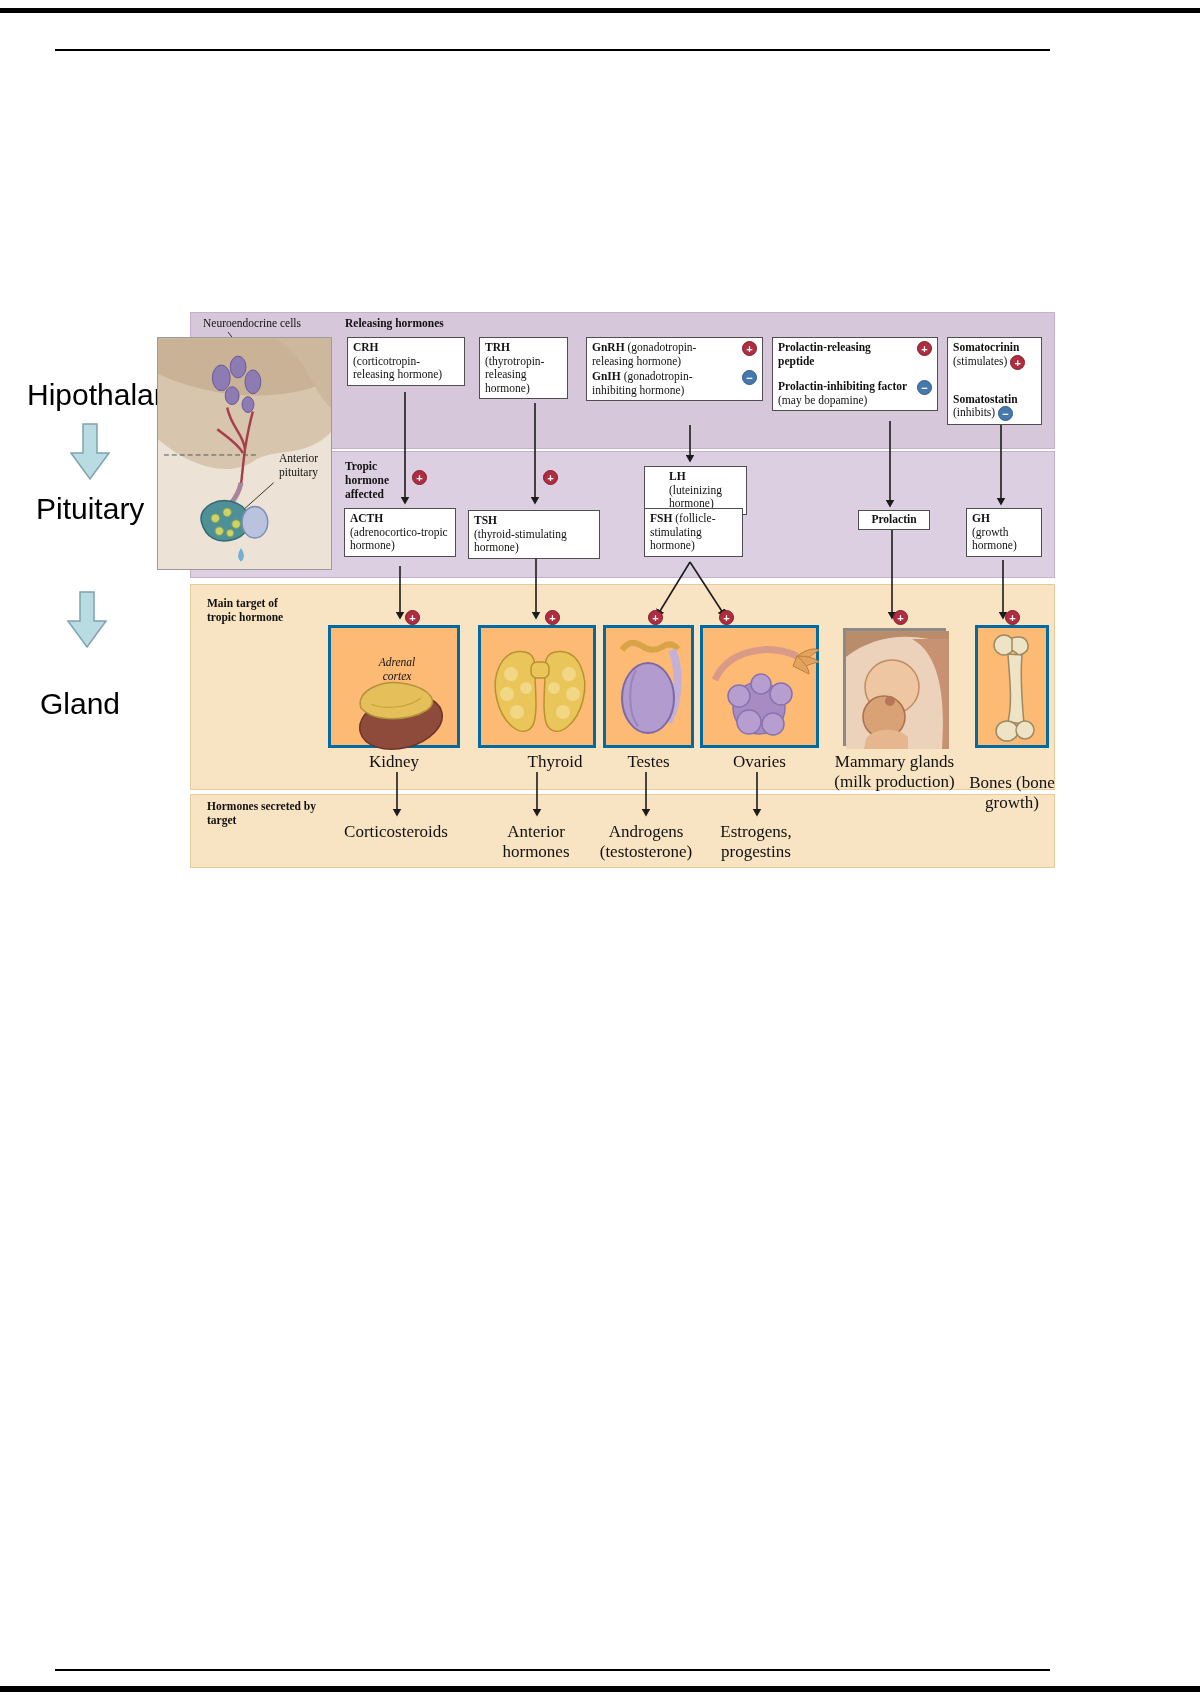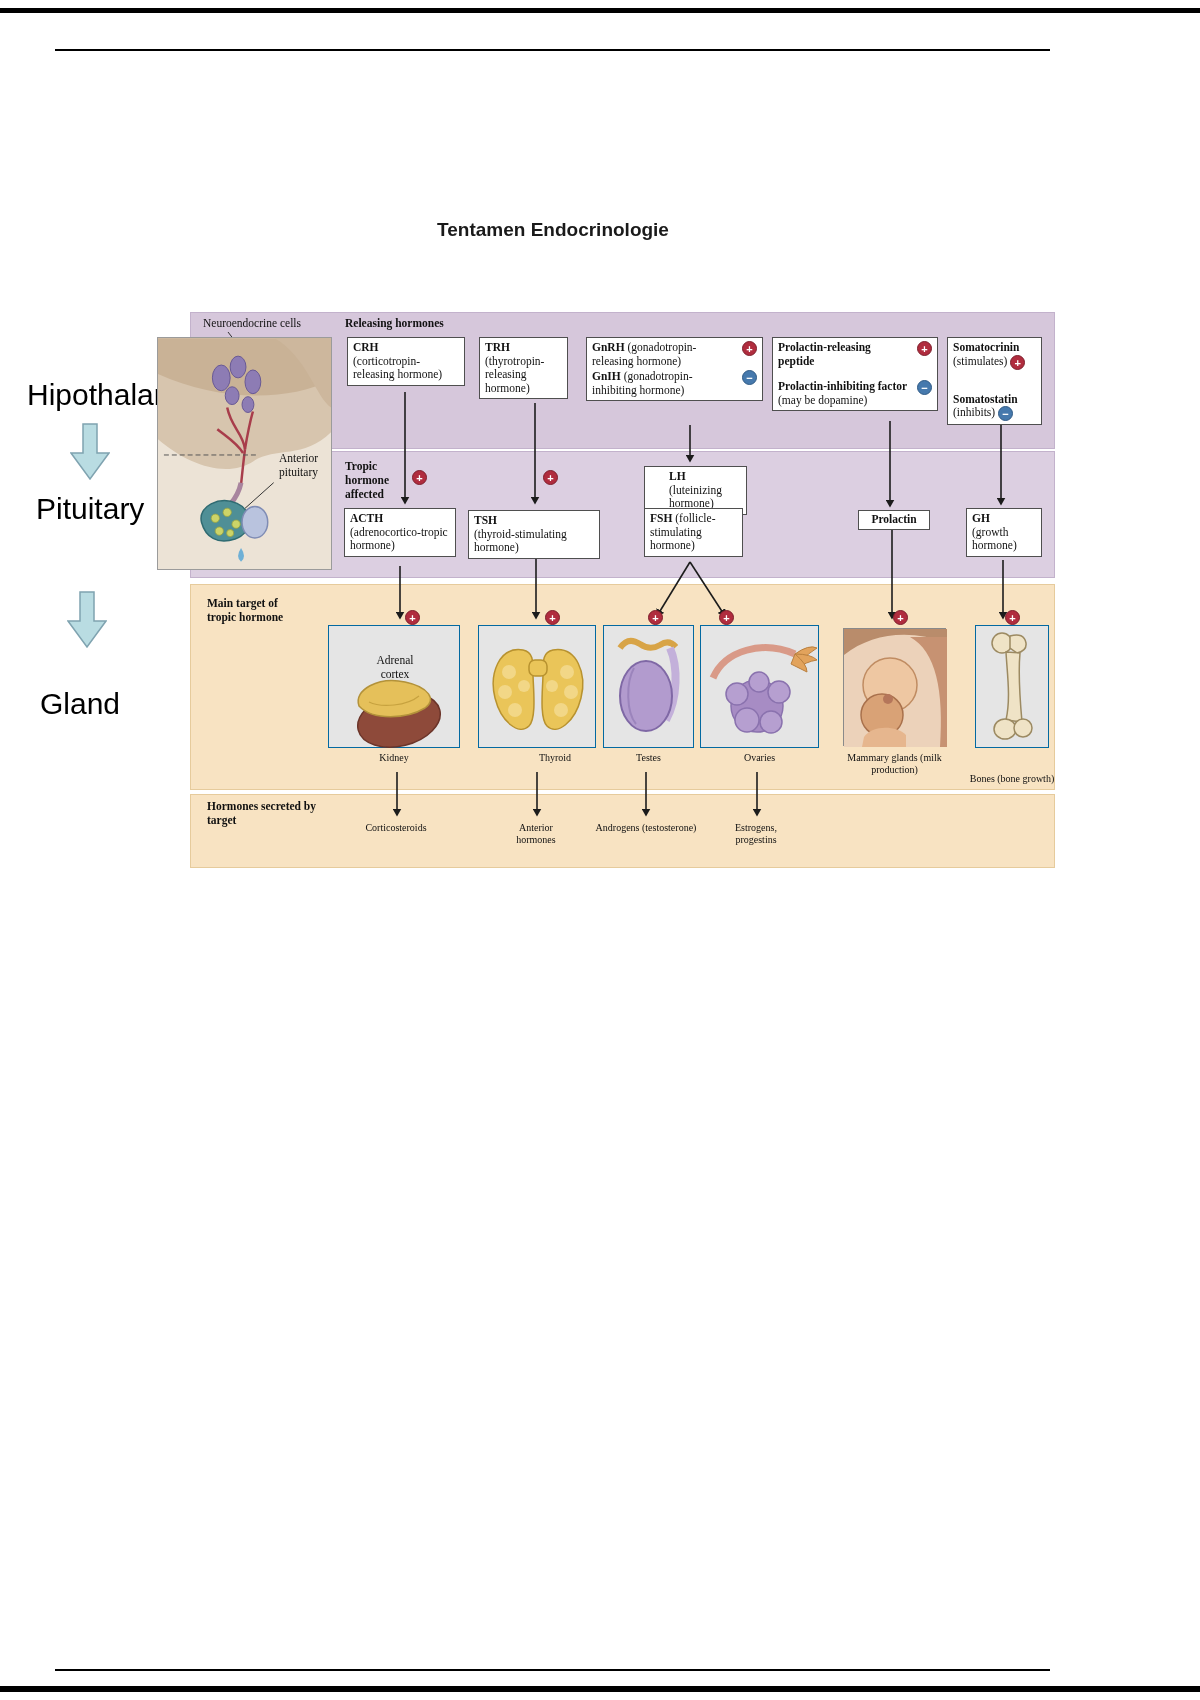--- a/index.html
+++ b/index.html
@@ -8,25 +8,25 @@
           font-family:"Liberation Serif", serif; overflow:hidden; }
   .abs { position:absolute; display:block; }
   .rule { position:absolute; background:#000; }
   .title { position:absolute; font-family:"Liberation Sans", sans-serif; font-weight:bold;
            font-size:19px; color:#1a1a1a; }
   .axis-label { position:absolute; font-family:"Liberation Sans", sans-serif;
                 font-size:30px; color:#000; }
   .band { position:absolute; z-index:1; }
   .wbox { position:absolute; background:#fff; border:1px solid #4f4f4f; padding:3px 5px;
           font-size:11.5px; line-height:1.18; color:#111; z-index:4; }
-  .gbox { position:absolute; background:#e5e5e5; border:1px solid #0369a1; z-index:4; }
+  .gbox { position:absolute; background:#fdba74; border:3px solid #0369a1; z-index:4;font-style:italic; }
   .gbox svg { position:absolute; left:0; top:0; }
   .flabel { position:absolute; font-size:11.5px; color:#111; line-height:1.2; z-index:4; }
   .flabel.b { font-weight:bold; }
-  .glabel { position:absolute; font-size:10px; color:#111; line-height:1.2; z-index:4; text-align:center; }
+  .glabel { position:absolute; font-size:17px; color:#111; line-height:1.2; z-index:4; text-align:center; }
   .center { text-align:center; }
   .bold { font-weight:bold; }
   .entry { position:relative; }
   .sign { display:inline-block; width:15px; height:15px; border-radius:50%; color:#fff;
           font-family:"Liberation Sans", sans-serif; font-weight:bold; font-size:11px;
           line-height:14px; text-align:center; vertical-align:middle; z-index:6; }
   .sign.plus { background:#b02c3e; border:1px solid #7d1f2c; }
   .sign.minus { background:#4679ad; border:1px solid #2f5a85; }
   .sabs { position:absolute; }
   .pabs { position:absolute; z-index:6; }
@@ -35,21 +35,20 @@
 </head>
 <body>
 
 <div class="page">
 
   <div class="rule" style="left:0;top:8px;width:1200px;height:5px;"></div>
   <div class="rule" style="left:55px;top:49px;width:995px;height:2px;"></div>
   <div class="rule" style="left:55px;top:1669px;width:995px;height:2px;"></div>
   <div class="rule" style="left:0;top:1686px;width:1200px;height:6px;"></div>
 
-  <div class="title" style="left:0;top:219px;width:1106px;text-align:center;">Tentamen Endocrinologie</div>
 
   <div class="axis-label" style="left:27px;top:378px;">Hipothalamus</div>
   <svg class="abs" style="left:70px;top:423px;" width="40" height="58" viewBox="0 0 40 58">
     <polygon points="13,1 27,1 27,30 39,30 20,56 1,30 13,30" fill="#b9dce2" stroke="#7fa3b0" stroke-width="1.5"></polygon>
   </svg>
   <div class="axis-label" style="left:36px;top:492px;">Pituitary</div>
   <svg class="abs" style="left:67px;top:591px;" width="40" height="58" viewBox="0 0 40 58">
     <polygon points="13,1 27,1 27,30 39,30 20,56 1,30 13,30" fill="#b9dce2" stroke="#7fa3b0" stroke-width="1.5"></polygon>
   </svg>
   <div class="axis-label" style="left:40px;top:687px;">Gland</div>

